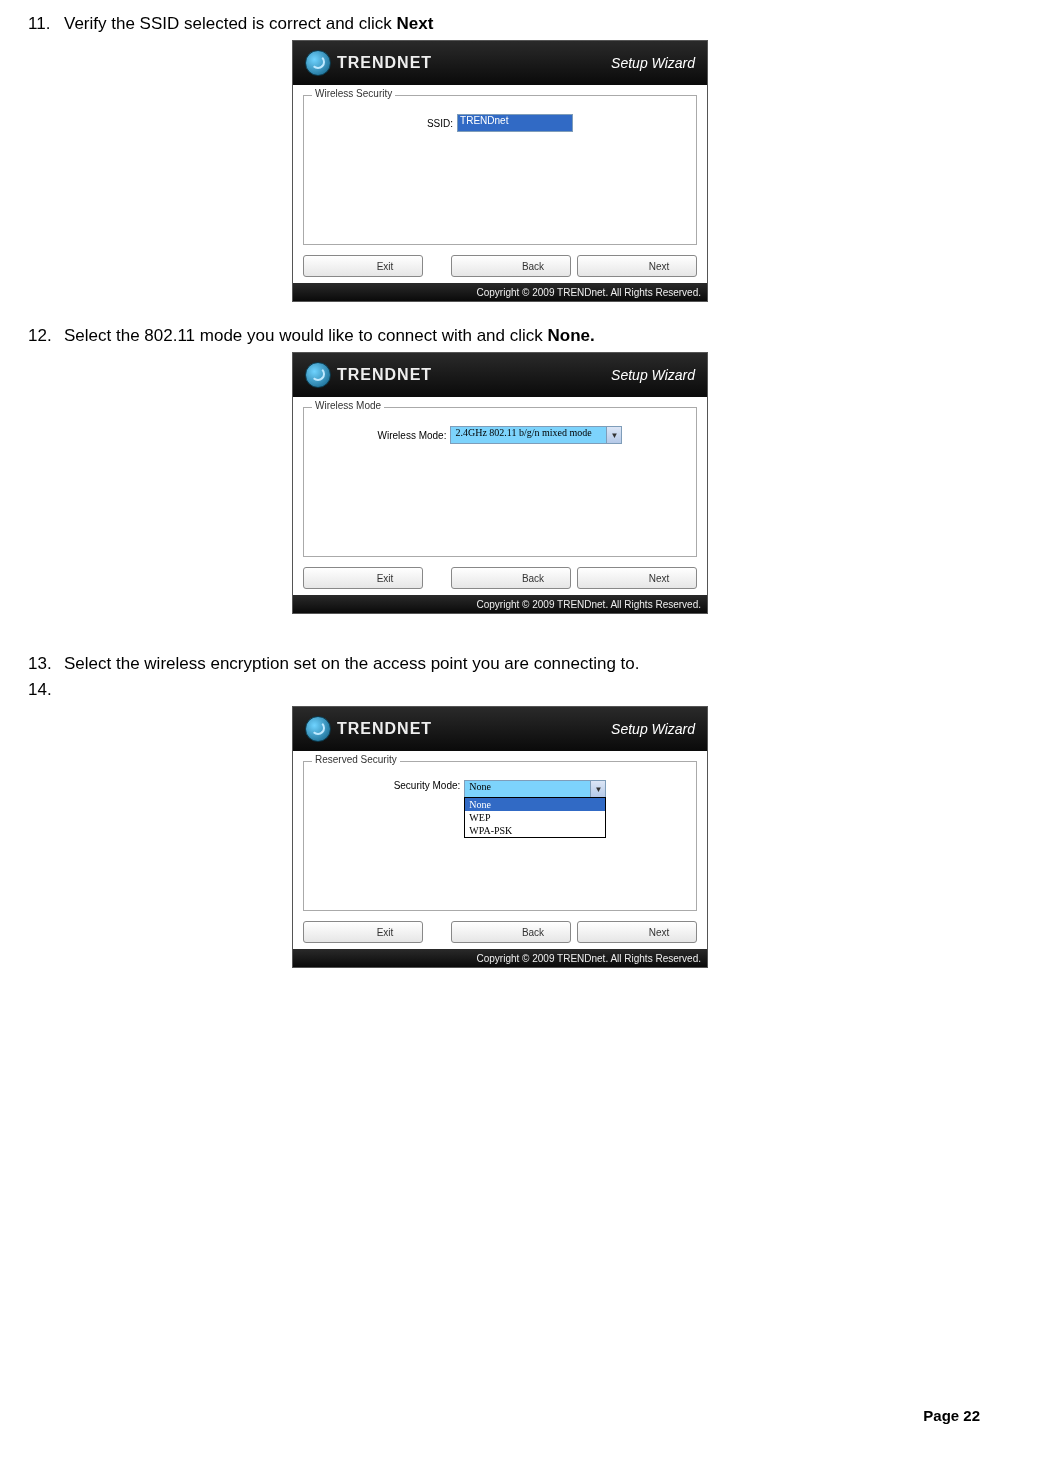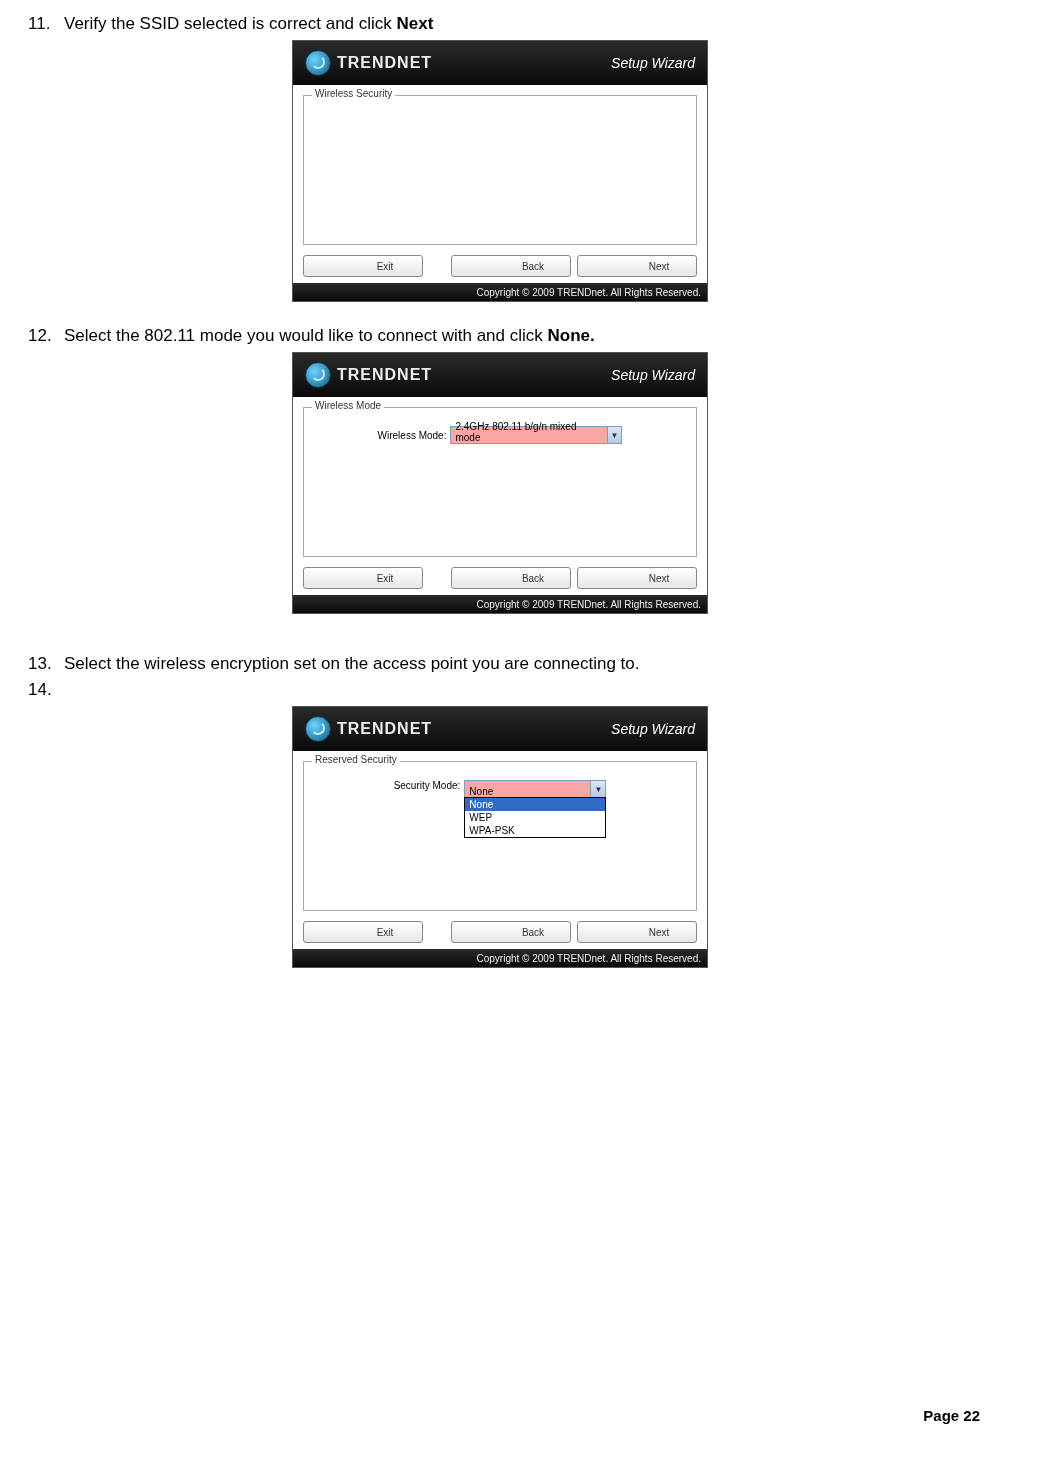--- a/index.html
+++ b/index.html
@@ -98,24 +98,25 @@
     background: #fff;
   }
   .text-input.selected {
     background: #316ac5;
     color: #fff;
   }
   .select-look {
     border: 1px solid #7f9db9;
     height: 16px;
     font-size: 10px;
-    display:flex; align-items:flex-end;
-    background:#fca5a5;
+    display:flex; align-items:flex-start;
+    background:#7dd3fc;
     color:#000;
     position:relative;
+    font-family:Liberation Serif, serif;
   }
   .select-look .caret {
     width:14px; height:16px; margin-left:auto;
     background: linear-gradient(#dce6f6,#b5c9e8);
     border-left:1px solid #7f9db9;
     display:flex;align-items:center;justify-content:center;
     font-size:8px; color:#333;
   }
   .select-look .val { padding:0 4px; }
   .dropdown-open {
@@ -176,20 +177,24 @@
     <div class="wiz-header">
       <div class="brand">
         <div class="brand-icon"></div>
         <div class="brand-text">TRENDNET</div>
       </div>
       <div class="wiz-title">Setup Wizard</div>
     </div>
     <div class="wiz-body">
       <div class="fieldset">
         <div class="legend">Wireless Security</div>
+        <div class="form-row">
+          <span class="lbl">SSID:</span>
+          <div class="text-input selected" style="width:110px;">TRENDnet</div>
+        </div>
       </div>
       <div class="wiz-buttons">
         <div class="wbtn">Exit</div>
         <div class="spacer"></div>
         <div class="wbtn">Back</div>
         <div class="wbtn">Next</div>
       </div>
     </div>
     <div class="wiz-footer">Copyright © 2009 TRENDnet. All Rights Reserved.</div>
   </div>

